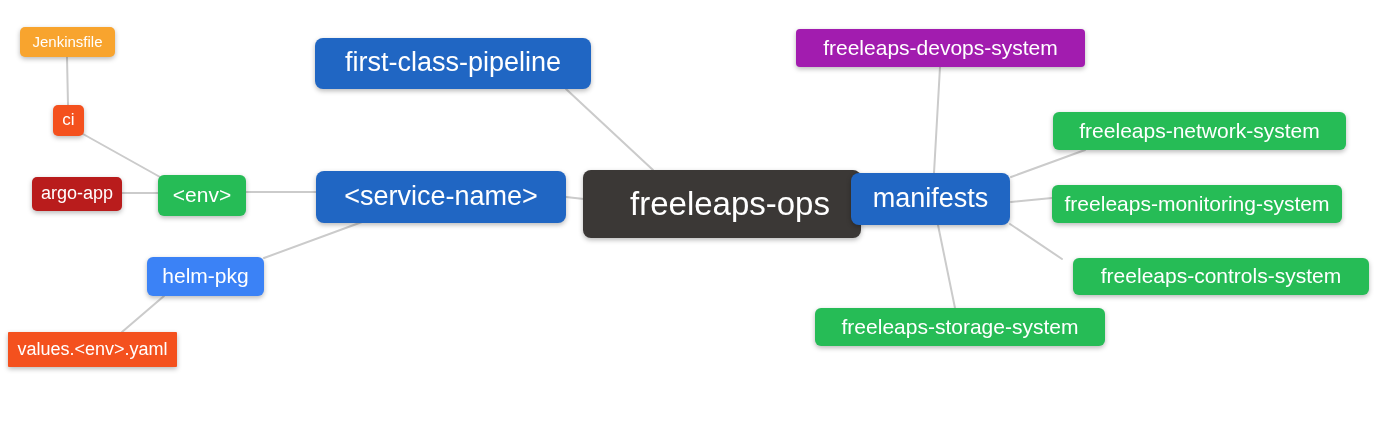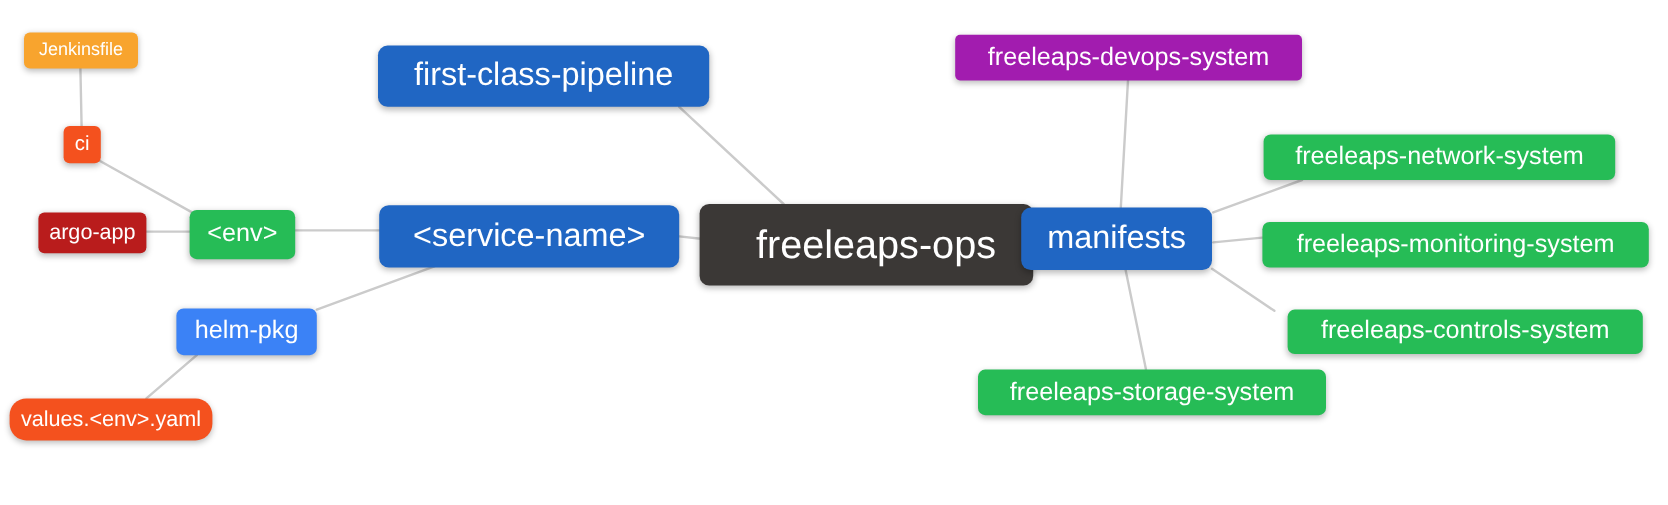--- a/index.html
+++ b/index.html
@@ -76,35 +76,35 @@
       </div>
       <div class="node" style="left: 147px; top: 257px; width: 117px; height: 39px; background: #3b82f6; font-size: 21px; border-radius: 6px; color: rgb(255, 255, 255);">
         <span>helm-pkg</span>
       </div>
       <div class="node" style="left: 796px; top: 29px; width: 289px; height: 38px; background: #a21caf; font-size: 21px; border-radius: 4px; color: rgb(255, 255, 255);">
         <span>freeleaps-devops-system</span>
       </div>
       <div class="node" style="left: 1053px; top: 112px; width: 293px; height: 38px; background: rgb(38, 188, 86); font-size: 21px; border-radius: 6px; color: rgb(255, 255, 255);">
         <span>freeleaps-network-system</span>
       </div>
-      <div class="node" style="left: 1052px; top: 185px; width: 322px; height: 38px; background: rgb(38, 188, 86); font-size: 21px; border-radius: 6px; color: rgb(255, 255, 255);">
+      <div class="node" style="left: 1052px; top: 185px; width: 290px; height: 38px; background: rgb(38, 188, 86); font-size: 21px; border-radius: 6px; color: rgb(255, 255, 255);">
         <span>freeleaps-monitoring-system</span>
       </div>
       <div class="node" style="left: 1061px; top: 258px; width: 296px; height: 37px; background: rgb(38, 188, 86); font-size: 21px; border-radius: 6px; color: rgb(255, 255, 255); margin-left: 12px;">
         <span>freeleaps-controls-system</span>
       </div>
       <div class="node" style="left: 815px; top: 308px; width: 290px; height: 38px; background: rgb(38, 188, 86); font-size: 21px; border-radius: 6px; color: rgb(255, 255, 255);">
         <span>freeleaps-storage-system</span>
       </div>
       <div class="node" style="left: 53px; top: 105px; width: 31px; height: 31px; background: rgb(244, 81, 30); font-size: 17px; border-radius: 5px; color: rgb(255, 255, 255);">
         <span>ci</span>
       </div>
       <div class="node" style="left: 32px; top: 177px; width: 90px; height: 34px; background: #b91c1c; font-size: 18px; border-radius: 5px; color: rgb(255, 255, 255);">
         <span>argo-app</span>
       </div>
-      <div class="node" style="left: 8px; top: 332px; width: 169px; height: 35px; background: rgb(244, 81, 30); font-size: 18px; border-radius: 14px; color: rgb(255, 255, 255);">
+      <div class="node" style="left: 8px; top: 332px; width: 169px; height: 35px; background: rgb(244, 81, 30); font-size: 18px; border-radius: 1px; color: rgb(255, 255, 255);">
         <span>values.&lt;env&gt;.yaml</span>
       </div>
       <div class="node" style="left: 20px; top: 27px; width: 95px; height: 30px; background: rgb(248, 164, 46); font-size: 15px; border-radius: 5px; color: rgb(255, 255, 255);">
         <span>Jenkinsfile</span>
       </div>
     </div>
 </div>
 
 </body></html>

